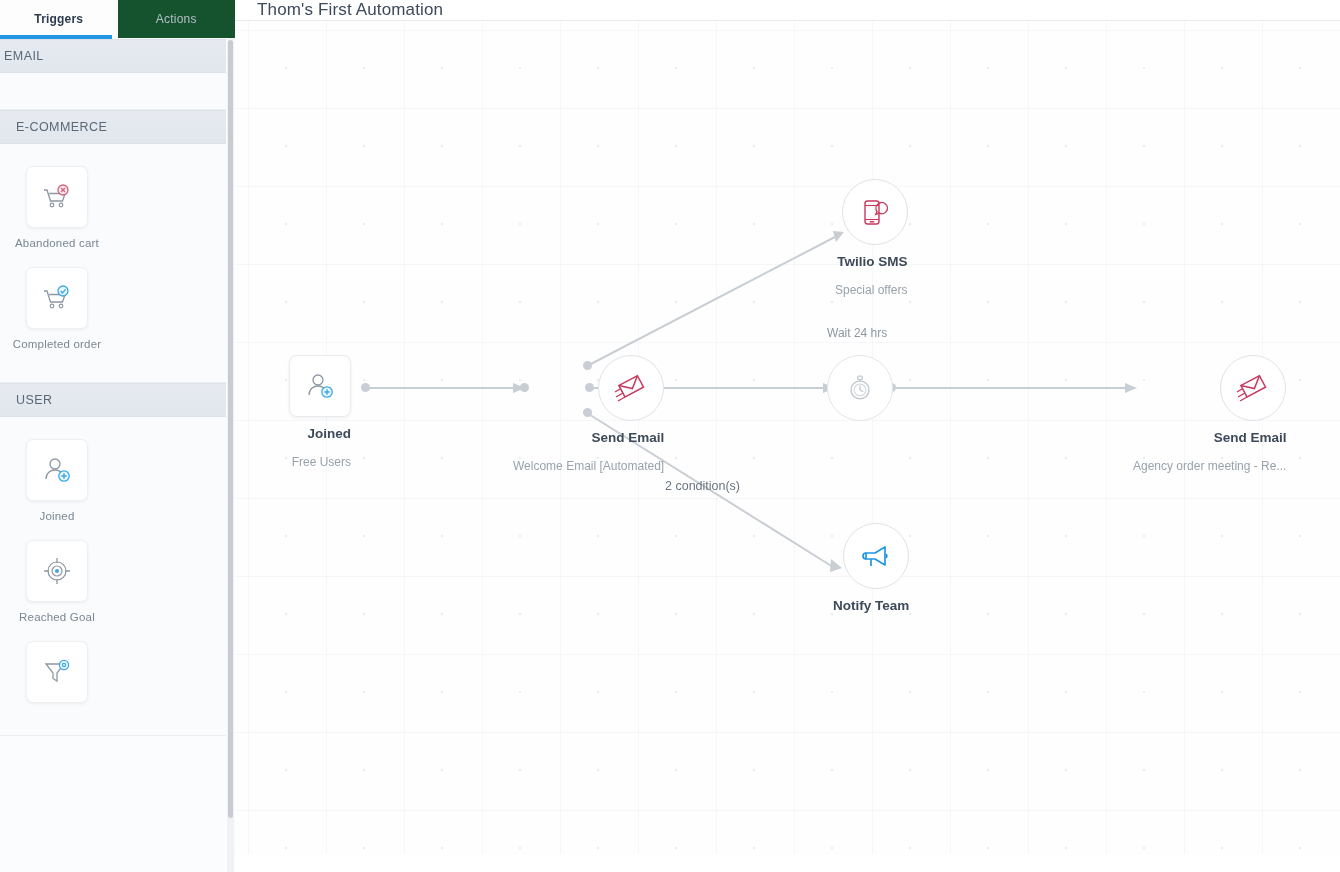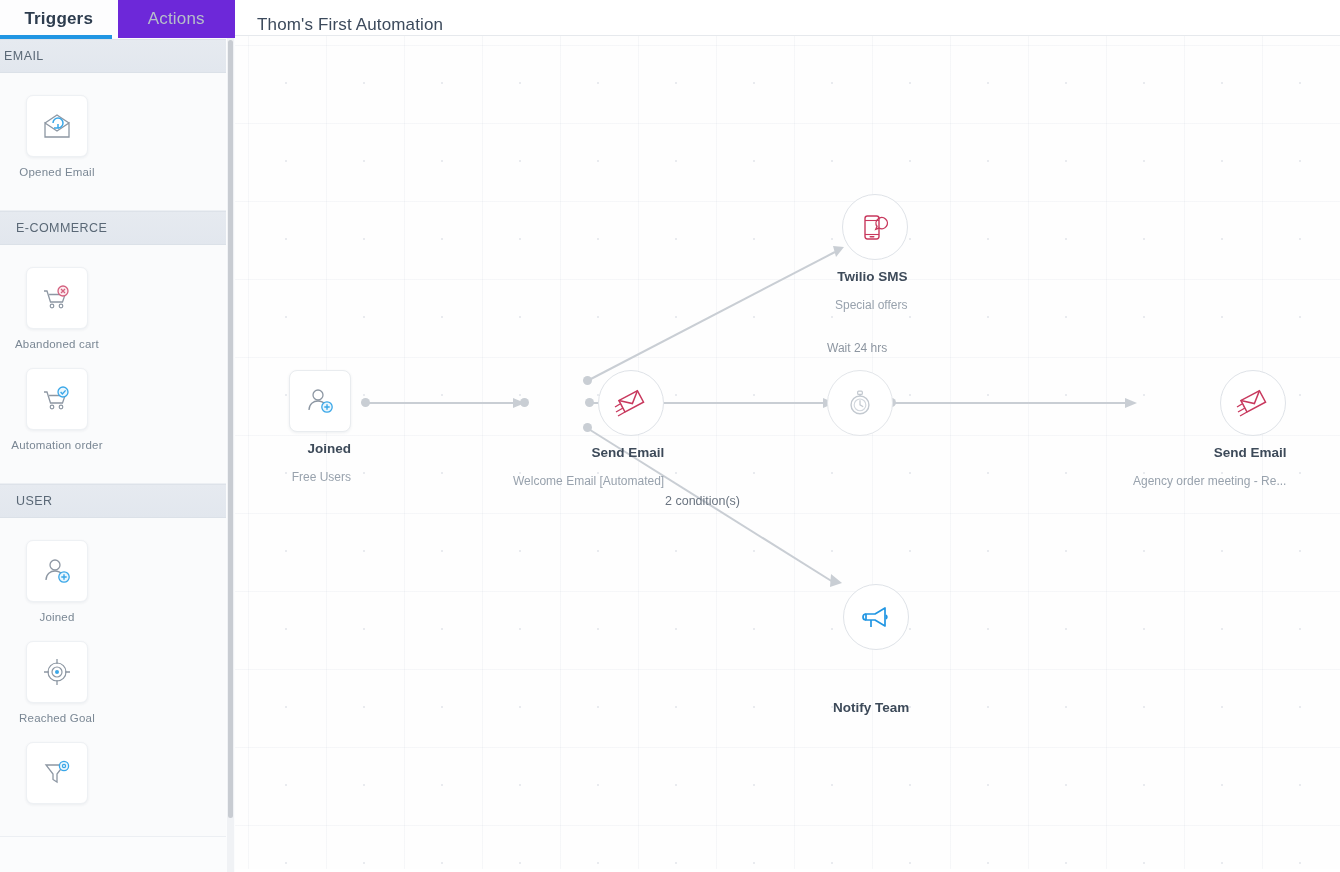--- a/index.html
+++ b/index.html
@@ -21,28 +21,28 @@
   }
   .tabbar {
     position: relative;
     height: 38px;
     display: flex;
     background: #fdfdfe;
   }
   .tab {
     flex: 1 1 50%;
     display: flex; align-items: center; justify-content: center;
-    font-size: 17px;
+    font-size: 12px;
     letter-spacing: .2px;
     height: 38px;
     cursor: pointer;
     user-select: none;
   }
   .tab.active { color: #2d3c4e; font-weight: 600; }
-  .tab.inactive { color: #b6bfc9; background: #6d28d9; }
+  .tab.inactive { color: #b6bfc9; background: #14532d; }
   .tab-underline {
     position: absolute;
     left: 0; top: 35px;
     width: 112px; height: 4px;
     background: #2196e3;
   }
   .sidebar-scroll {
     position: absolute;
     top: 39px; left: 0;
     width: 235px; height: 833px;
@@ -110,24 +110,24 @@
 
   
   .canvas-wrap {
     position: relative;
     flex: 1 1 auto;
     height: 872px;
     background: #ffffff;
   }
   .canvas-header {
     position: relative;
-    height: 36px;
+    height: 21px;
     background: #ffffff;
     border-bottom: 1px solid #e6e9ed;
-    display: flex; align-items: flex-end;
+    display: flex; align-items: flex-start;
     padding-left: 22px;
   }
   .canvas-title {
     font-size: 17px;
     color: #3c4a5c;
     letter-spacing: .15px;
   }
   .canvas {
     position: relative;
     width: 1105px; height: 833px;
@@ -214,31 +214,20 @@
       </div>
       <div class="tab-underline"></div>
     </div>
 
     <div class="sidebar-scroll">
 
       <div class="section-head">
         <span style="padding-left:4px">EMAIL</span>
       </div>
       <div class="tiles">
-        <div class="tile">
-          <div class="tile-box">
-            <svg width="34" height="34" viewBox="0 0 34 34">
-              <path d="M5 14 L17 22 L29 14 L29 28 L5 28 Z" fill="none" stroke="#8d97a3" stroke-width="1.3"></path>
-              <path d="M5 14 L17 6 L29 14" fill="none" stroke="#8d97a3" stroke-width="1.3"></path>
-              <path d="M13 14 a5 5 0 1 1 5 5" fill="none" stroke="#3aa7e8" stroke-width="1.5"></path>
-              <path d="M18 15 l0 4 l-4 0" fill="none" stroke="#3aa7e8" stroke-width="1.5"></path>
-            </svg>
-          </div>
-          <div class="tile-label">Opened Email</div>
-        </div>
       </div>
 
       <div class="section-head">
         <span>E-COMMERCE</span>
       </div>
       <div class="tiles">
         <div class="tile">
           <div class="tile-box">
             <svg width="34" height="34" viewBox="0 0 34 34">
               <path d="M4 10 l3 0 l3.5 11 l12 0 l2.6 -7.5 l-16 0" fill="none" stroke="#8d97a3" stroke-width="1.3"></path>
@@ -253,21 +242,21 @@
         <div class="tile">
           <div class="tile-box">
             <svg width="34" height="34" viewBox="0 0 34 34">
               <path d="M4 10 l3 0 l3.5 11 l12 0 l2.6 -7.5 l-16 0" fill="none" stroke="#8d97a3" stroke-width="1.3"></path>
               <circle cx="12" cy="25" r="1.8" fill="none" stroke="#8d97a3" stroke-width="1.2"></circle>
               <circle cx="21" cy="25" r="1.8" fill="none" stroke="#8d97a3" stroke-width="1.2"></circle>
               <circle cx="23" cy="10" r="5" fill="#eaf6fd" stroke="#3aa7e8" stroke-width="1.3"></circle>
               <path d="M20.6 10 l1.8 2 l3.2 -3.6" fill="none" stroke="#3aa7e8" stroke-width="1.4"></path>
             </svg>
           </div>
-          <div class="tile-label">Automation order</div>
+          <div class="tile-label">Completed order</div>
         </div>
       </div>
 
       <div class="section-head">
         <span>USER</span>
       </div>
       <div class="tiles">
         <div class="tile">
           <div class="tile-box">
             <svg width="34" height="34" viewBox="0 0 34 34">
@@ -405,21 +394,21 @@
             </g>
             <path d="M3 27 l7 -4 M5 31 l7 -4 M2 22 l5 -3" stroke="#c8395e" stroke-width="1.4" fill="none"></path>
           </svg>
         </div>
         <div class="node-title">Send Email</div>
         <div class="node-sub">Agency order meeting - Re...</div>
       </div>
 
       <div class="edge-label" style="left:430px; top:458px;">2 condition(s)</div>
 
-      <div class="node" style="left:598px; top:548px;gap:41px;">
+      <div class="node" style="left:598px; top:502px;">
         <div class="node-circle">
           <svg width="34" height="34" viewBox="0 0 34 34">
             <path d="M7 14 l9 0 l10 -6 l0 18 l-10 -6 l-9 0 Z" fill="none" stroke="#2196e3" stroke-width="1.7" stroke-linejoin="round"></path>
             <path d="M7 14 a3 3 0 0 0 0 6" fill="none" stroke="#2196e3" stroke-width="1.7"></path>
             <path d="M12 20 l0 7" stroke="#2196e3" stroke-width="1.7"></path>
             <path d="M27 15 a3 3 0 0 1 0 4" fill="none" stroke="#2196e3" stroke-width="1.6"></path>
           </svg>
         </div>
         <div class="node-title">Notify Team</div>
       </div>

